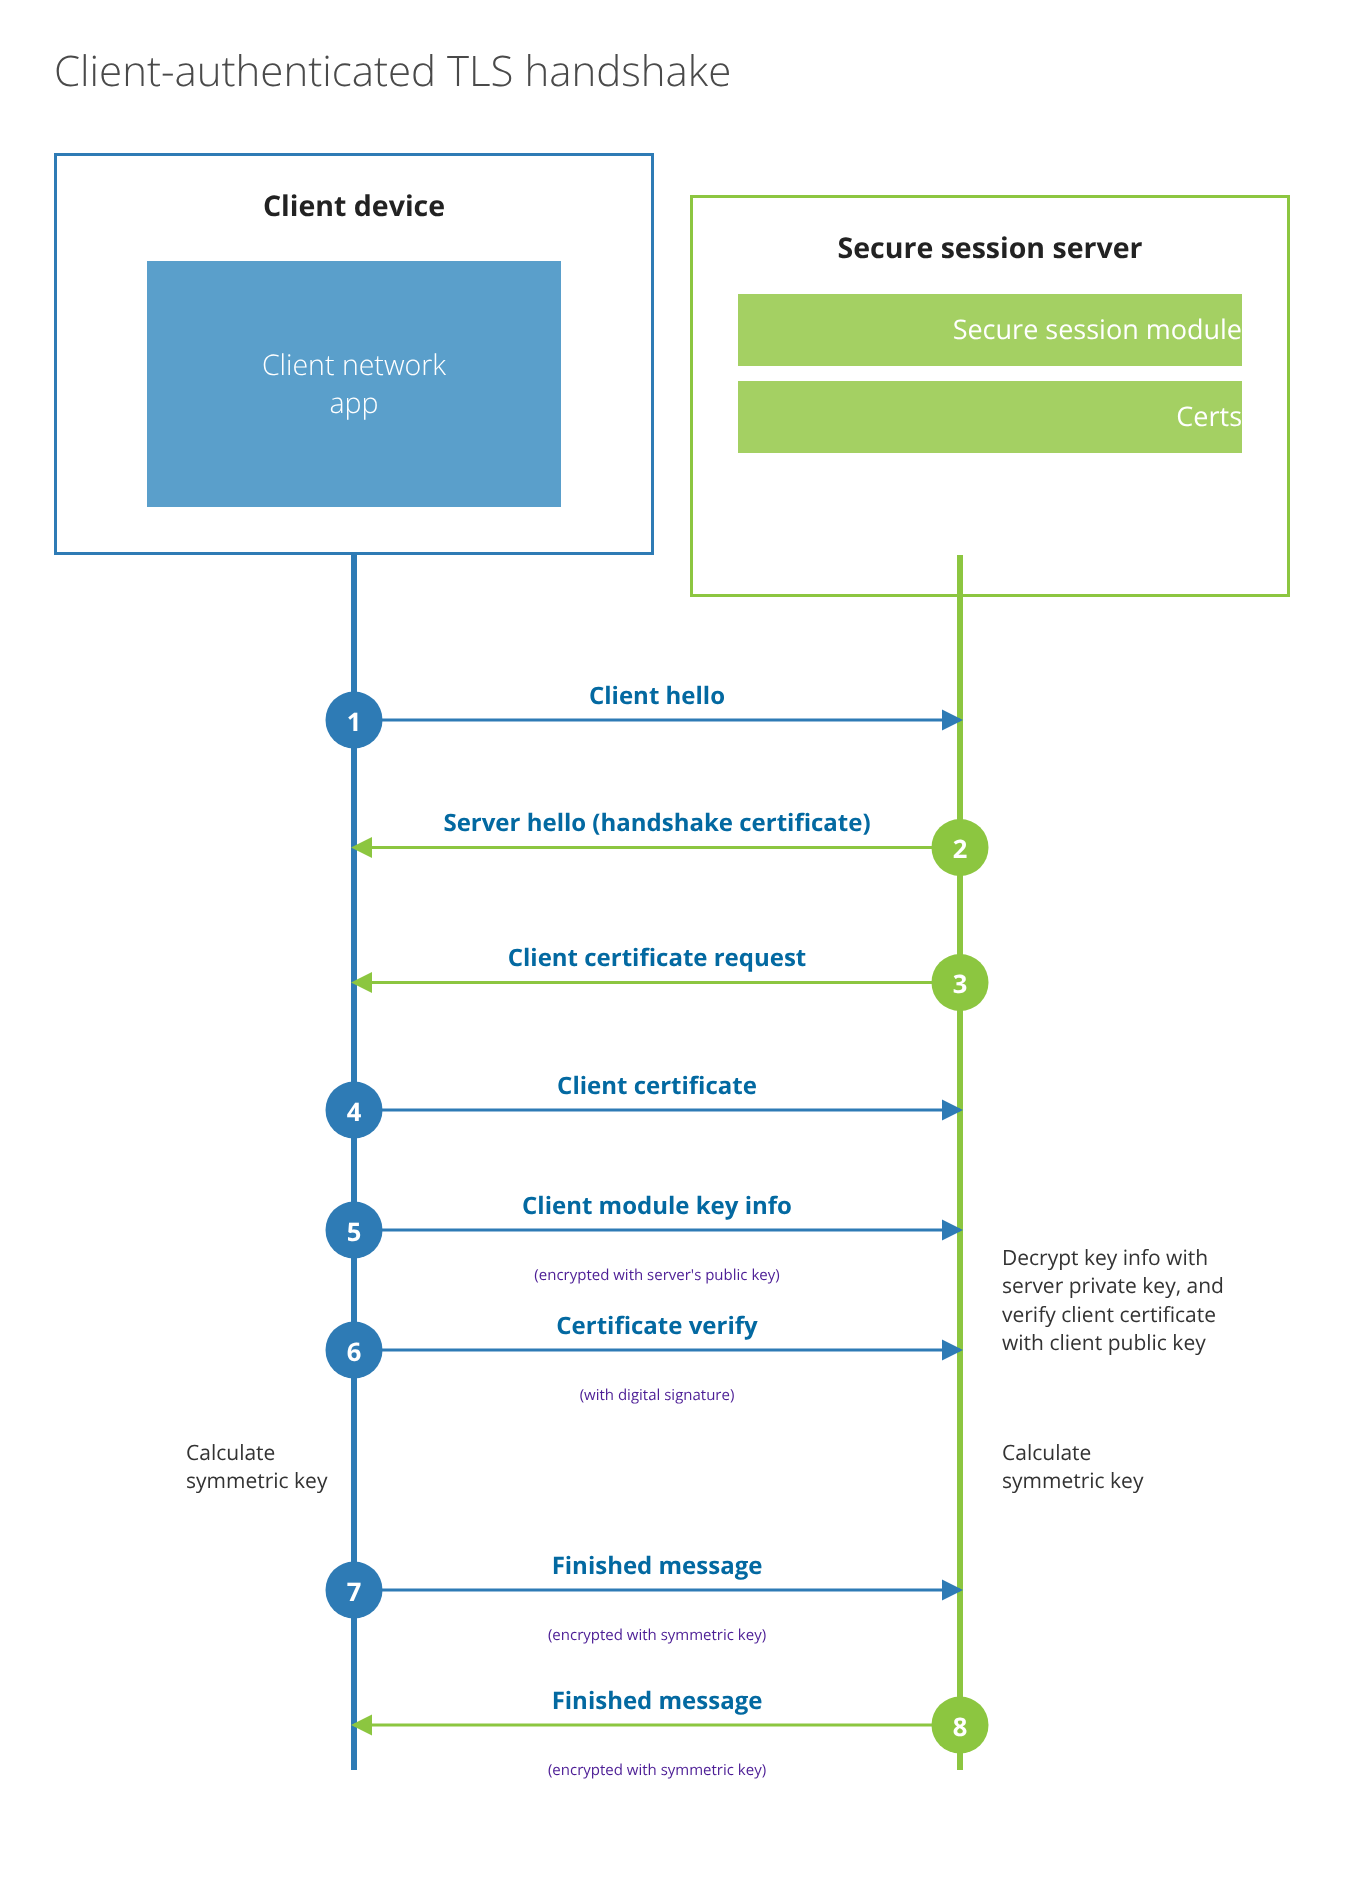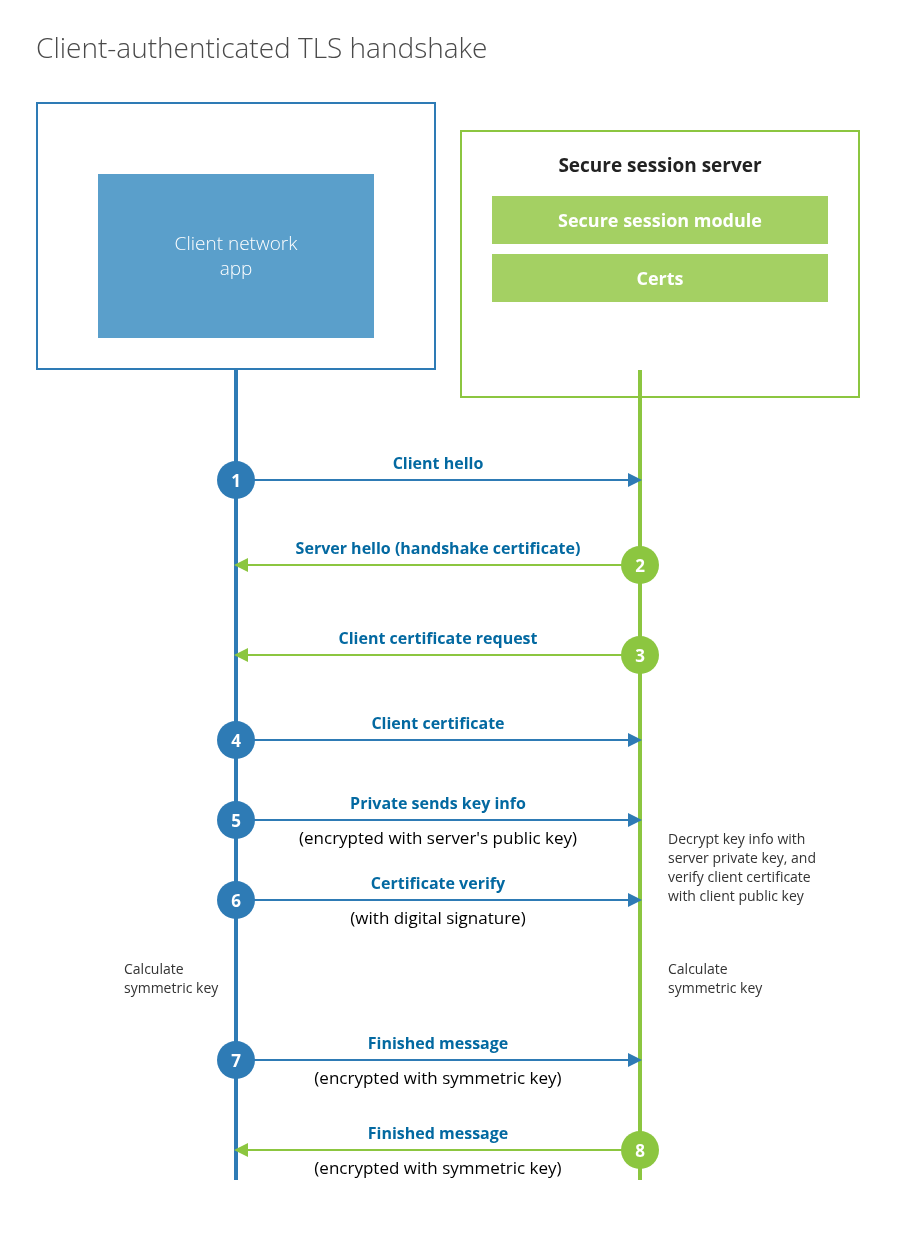--- a/index.html
+++ b/index.html
@@ -66,23 +66,23 @@
     left: 30px;
     right: 30px;
     top: 64px;
     display: flex;
     flex-direction: column;
     gap: 10px;
   }
   .server-chip {
     background: var(--green-fill);
     color: #fff;
-    text-align: center;
+    text-align: right;
     font-size: 18px;
-    font-weight: 700;
+    font-weight: 400;
     padding: 12px 0;
   }
   
   .lifeline {
     position: absolute;
     top: 370px;
     width: 4px;
     height: 810px;
   }
   .lifeline.client { left: 234px; background: var(--blue); }
@@ -133,37 +133,38 @@
     text-align: center;
     bottom: 6px;
     font-size: 16px;
     color: #0369a1;
     font-weight: bold;
   }
   .label-bottom {
     position: absolute;
     left: 0; right: 0;
     text-align: center;
-    top: 6px;
-    font-size: 17px;
-    color: #000000;
+    top: 22px;
+    font-size: 10px;
+    color: #4c1d95;
   }
   .note {
     position: absolute;
     font-size: 14px;
     color: #333;
     line-height: 1.35;
   }
 </style>
 </head>
 <body>
 
 <div class="title">Client-authenticated TLS handshake</div>
 
 <div class="box client">
+  <div class="box-title">Client device</div>
   <div class="client-inner">Client network<br>app</div>
 </div>
 
 <div class="box server">
   <div class="box-title">Secure session server</div>
   <div class="server-inner">
     <div class="server-chip">Secure session module</div>
     <div class="server-chip">Certs</div>
   </div>
 </div>
@@ -193,21 +194,21 @@
     <div class="step" style="top: 740px;">
       <div class="arrow-line blue"></div>
       <div class="arrow-head right"></div>
       <div class="circle blue">4</div>
       <div class="label-top">Client certificate</div>
     </div>
     <div class="step" style="top: 820px;">
       <div class="arrow-line blue"></div>
       <div class="arrow-head right"></div>
       <div class="circle blue">5</div>
-      <div class="label-top">Private sends key info</div>
+      <div class="label-top">Client module key info</div>
       <div class="label-bottom">(encrypted with server's public key)</div>
     </div>
     <div class="step" style="top: 900px;">
       <div class="arrow-line blue"></div>
       <div class="arrow-head right"></div>
       <div class="circle blue">6</div>
       <div class="label-top">Certificate verify</div>
       <div class="label-bottom">(with digital signature)</div>
     </div>
     <div class="step" style="top: 1060px;">

